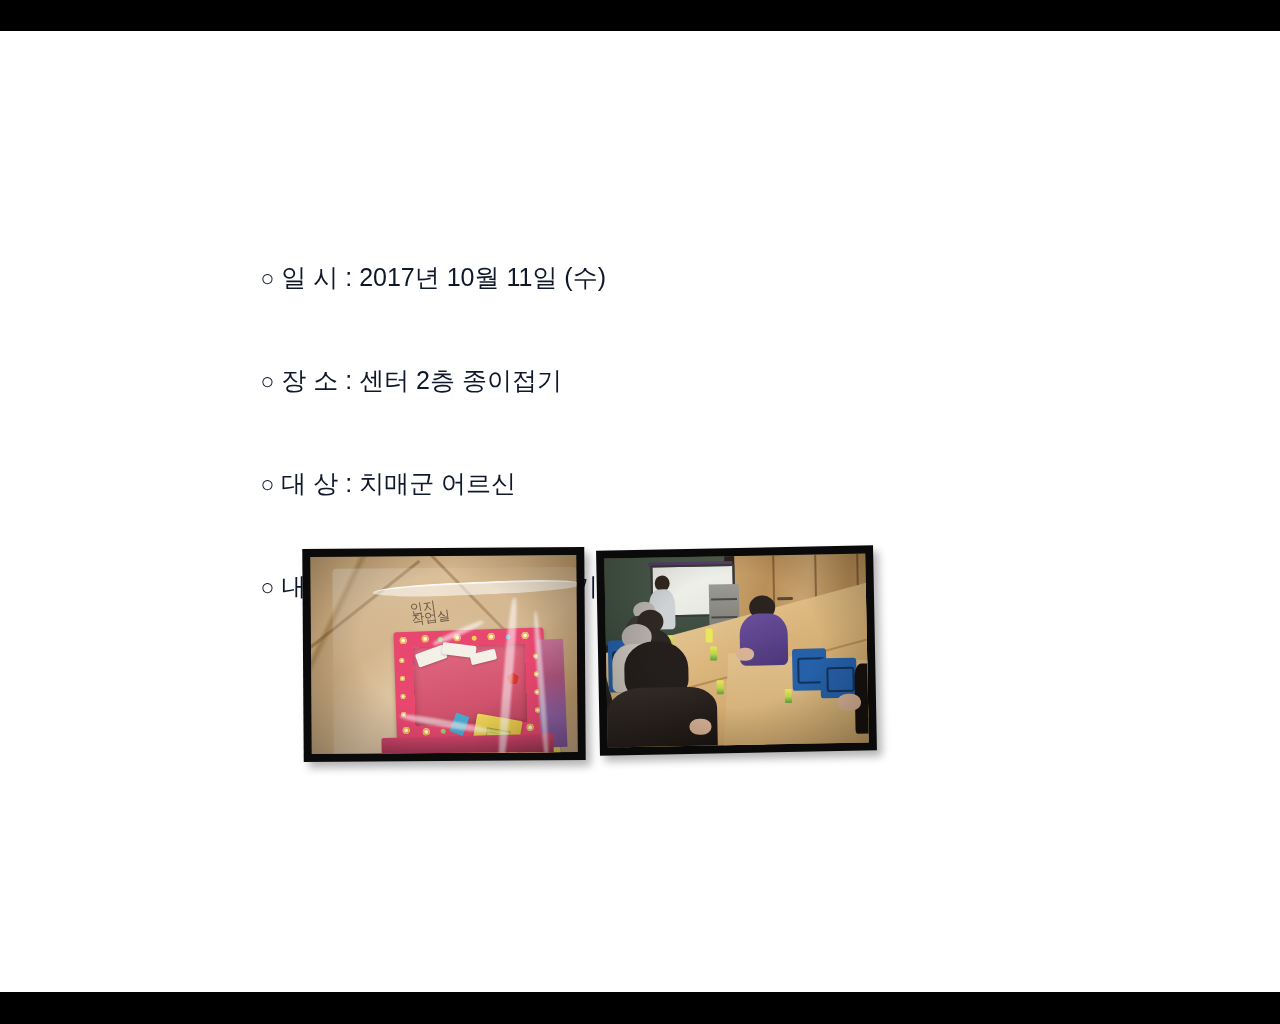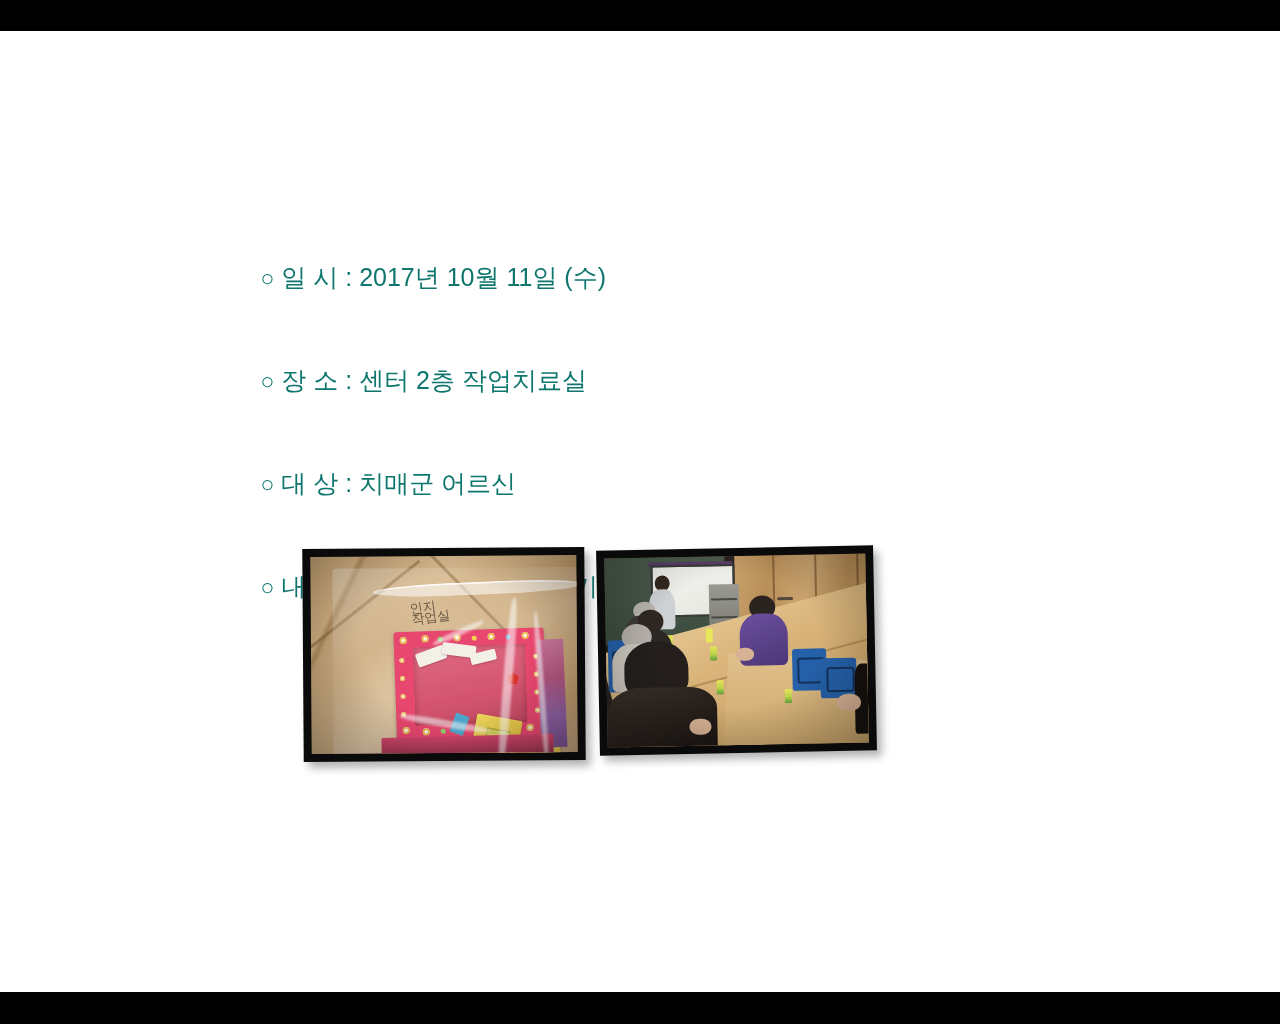--- a/index.html
+++ b/index.html
@@ -60,21 +60,21 @@
     font-family: "Liberation Sans", "DejaVu Sans", sans-serif;
   }
 
   #info-list {
     list-style: none;
     margin: 0;
     padding: 0;
   }
   .info-line {
     font-size: 25px;
-    color: #0f766e;
+    color: #0f172a;
     line-height: 34px;
     white-space: pre;
     font-family: "Liberation Sans", "DejaVu Sans", sans-serif;
     display: block;
   }
   .info-bullet {
     font-size: 23px;
     line-height: 34px;
   }
   .info-label {
@@ -368,21 +368,21 @@
     <div id="content-block">
 
 
       <div id="info-list">
 
         <div class="info-line">
           <span class="info-bullet">○</span><span> </span><span class="info-label">일 시</span><span class="info-sep"> : </span><span class="info-value">2017년 10월 11일 (수)</span>
         </div>
 
         <div class="info-line">
-          <span class="info-bullet">○</span><span> </span><span class="info-label">장 소</span><span class="info-sep"> : </span><span class="info-value">센터 2층 작업치료실</span>
+          <span class="info-bullet">○</span><span> </span><span class="info-label">장 소</span><span class="info-sep"> : </span><span class="info-value">센터 2층 종이접기</span>
         </div>
 
         <div class="info-line">
           <span class="info-bullet">○</span><span> </span><span class="info-label">대 상</span><span class="info-sep"> : </span><span class="info-value">치매군 어르신</span>
         </div>
 
         <div class="info-line">
           <span class="info-bullet">○</span><span> </span><span class="info-label">내 용</span><span class="info-sep"> : </span><span class="info-value">해바라기 액자 만들기</span>
         </div>
 

